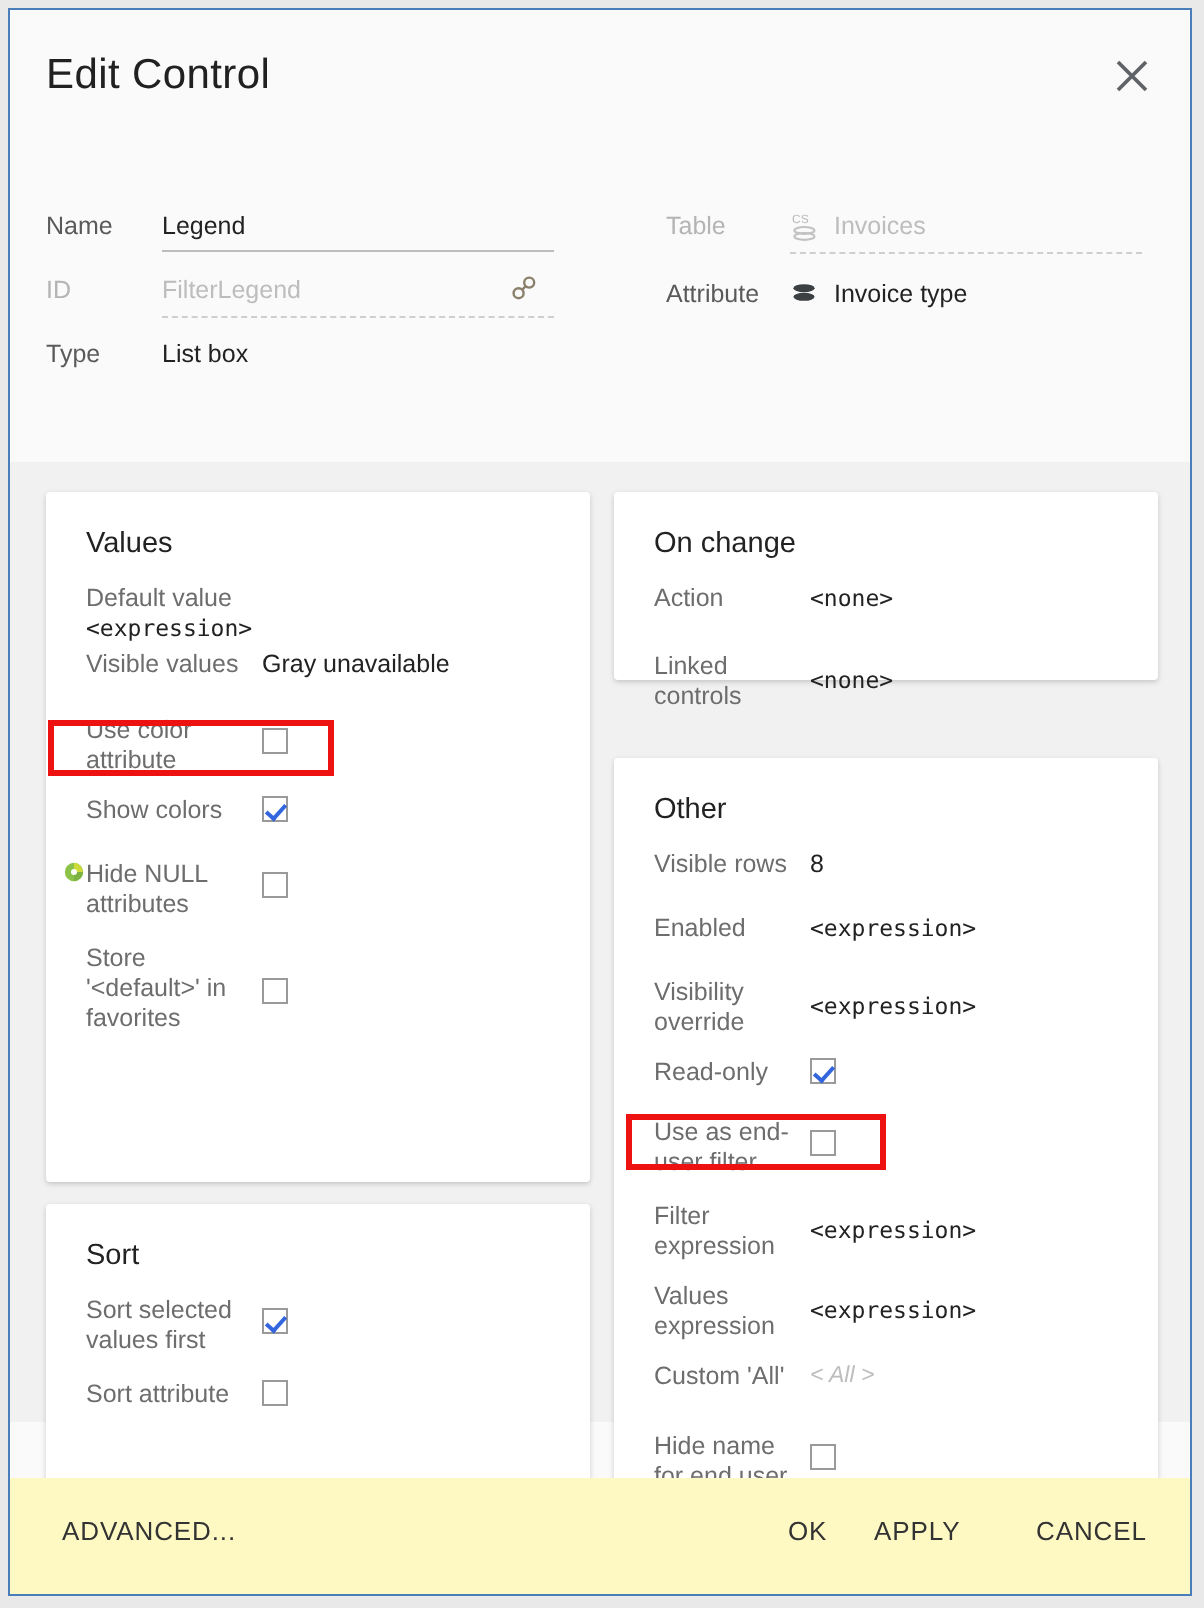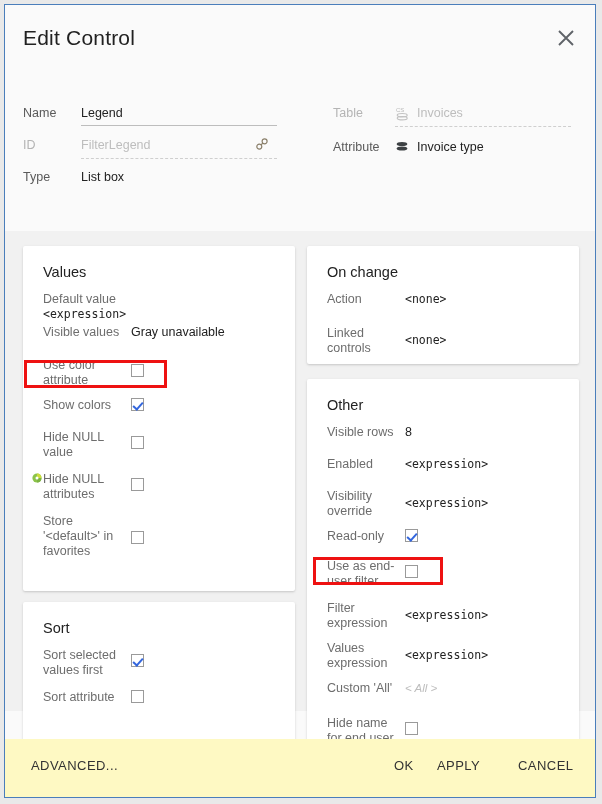--- a/index.html
+++ b/index.html
@@ -298,24 +298,20 @@
         <div class="row" style="height:40px;">
           <div class="row-label" style="width:88px;">Use color attribute</div>
           <div class="cbx" style="margin-top:6px;"></div>
         </div>
 
         <div class="row" style="height:32px;">
           <div class="row-label" style="width:88px;">Show colors</div>
           <div class="cbx checked"></div>
         </div>
 
-        <div class="row" style="height:42px;">
-          <div class="row-label" style="width:88px;">Hide NULL value</div>
-          <div class="cbx" style="margin-top:6px;"></div>
-        </div>
 
         <div class="row" style="height:42px;">
           <div class="row-label" style="width:88px;">
             <span class="badge-icon">
               <svg width="10" height="10" viewBox="0 0 10 10">
                 <circle cx="5" cy="5" r="4.6" fill="#8bc34a"></circle>
                 <path d="M5 5 L5 0.4 A4.6 4.6 0 0 1 9.4 5 Z" fill="#cddc39"></path>
                 <path d="M5 5 L9.4 5 A4.6 4.6 0 0 1 5 9.6 Z" fill="#7cb342"></path>
                 <circle cx="5" cy="5" r="1.5" fill="#ffffff"></circle>
               </svg>
@@ -340,21 +336,21 @@
           <div class="row-label" style="width:88px;">Sort selected values first</div>
           <div class="cbx checked" style="margin-top:6px;"></div>
         </div>
         <div class="row" style="height:30px;">
           <div class="row-label" style="width:88px;">Sort attribute</div>
           <div class="cbx"></div>
         </div>
       </div>
     </div>
 
-    <div class="card" style="left:302px; top:15px; width:272px; height:118px;">
+    <div class="card" style="left:302px; top:15px; width:272px; height:94px;">
       <div class="card-title">On change</div>
       <div class="rows">
         <div class="row" style="height:34px;">
           <div class="row-label" style="width:78px;">Action</div>
           <div class="row-value mono">&lt;none&gt;</div>
         </div>
         <div class="row" style="height:34px;">
           <div class="row-label" style="width:78px;">Linked controls</div>
           <div class="row-value mono" style="margin-top:7px;">&lt;none&gt;</div>
         </div>

